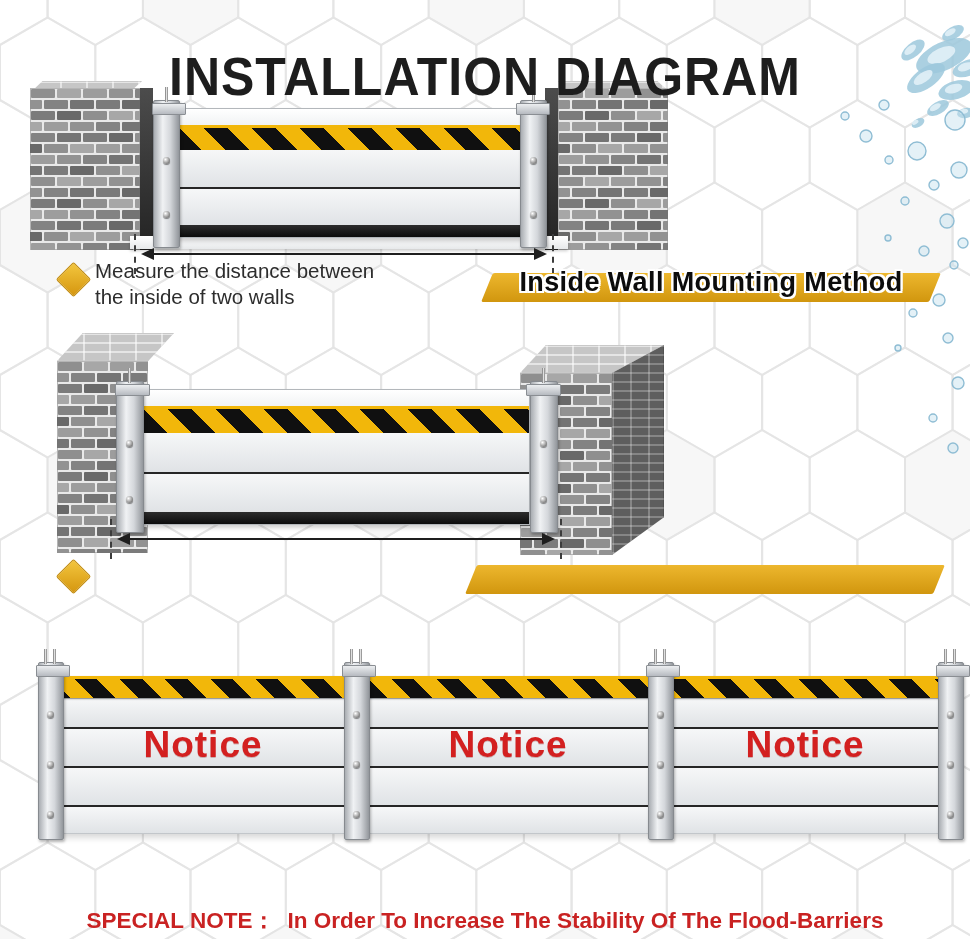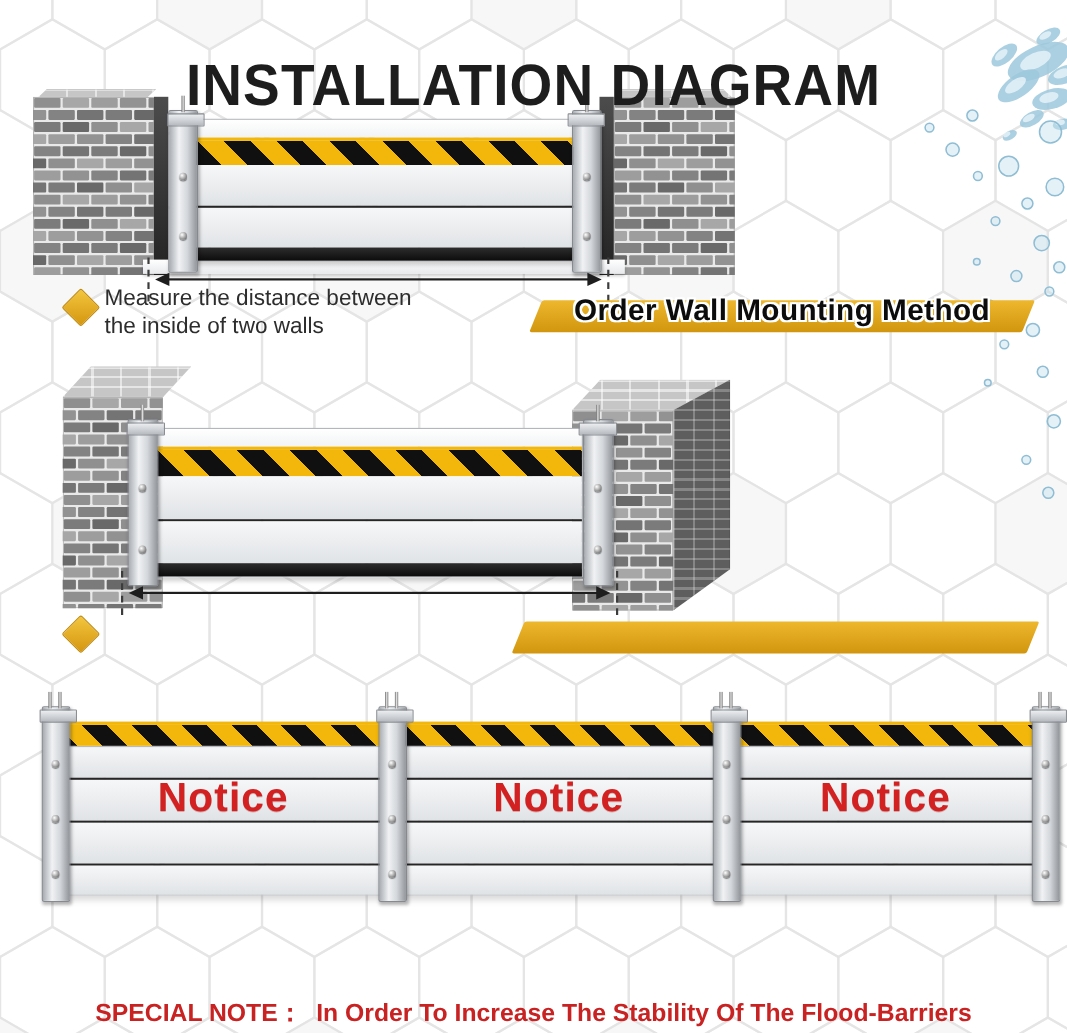--- a/index.html
+++ b/index.html
@@ -505,21 +505,21 @@
   </div>
 </div>
 
 <div class="diamond" style="left:61px;top:267px"></div>
 <div class="caption" style="left:95px;top:258px">
   <div>Measure the distance between</div>
   <div>the inside of two walls</div>
 </div>
 <div class="banner" style="left:487px;top:266px;width:448px;height:36px">
   <div class="banner-bg"></div>
-  <span class="banner-text">Order Wall Mounting Method</span>
+  <span class="banner-text">Inside Wall Mounting Method</span>
 </div>
 
 <div class="abs" style="left:30px;top:325px;width:650px;height:240px;z-index:2">
 
   <div class="face top" style="left:27px;top:8px;width:117px;height:28px;clip-path:polygon(22% 0,100% 0,78% 100%,0 100%)"></div>
   <div class="wall bricks" style="left:27px;top:36px;width:91px;height:192px">
       <div class="brick" style="left: 1px; top: 1px; width: 24px; height: 9px; background: rgb(143, 143, 143);"></div>
       <div class="brick" style="left: 27px; top: 1px; width: 24px; height: 9px; background: rgb(167, 167, 167);"></div>
       <div class="brick" style="left: 53px; top: 1px; width: 24px; height: 9px; background: rgb(157, 157, 157);"></div>
       <div class="brick" style="left: 79px; top: 1px; width: 24px; height: 9px; background: rgb(146, 146, 146);"></div>
@@ -697,21 +697,21 @@
   </div>
 </div>
 
 <div class="diamond" style="left:61px;top:564px"></div>
 <div class="caption" style="left:95px;top:551px">
 </div>
 <div class="banner" style="left:471px;top:558px;width:468px;height:36px">
   <div class="banner-bg"></div>
 </div>
 
-<div class="abs" style="left:34px;top:628px;width:932px;height:210px;z-index:2">
+<div class="abs" style="left:34px;top:648px;width:932px;height:210px;z-index:2">
   <div class="wide-stripe" style="left:14px;top:28px;width:904px;height:22px"></div>
   <div class="boards" style="left:14px;top:50px;width:904px;height:136px">
     <div class="board-light" style="height:28px"></div>
     <div class="sep"></div>
     <div class="board-light" style="height:38px"></div>
     <div class="sep"></div>
     <div class="board-light" style="height:38px"></div>
     <div class="sep"></div>
     <div class="board-light" style="height:26px"></div>
   </div>

